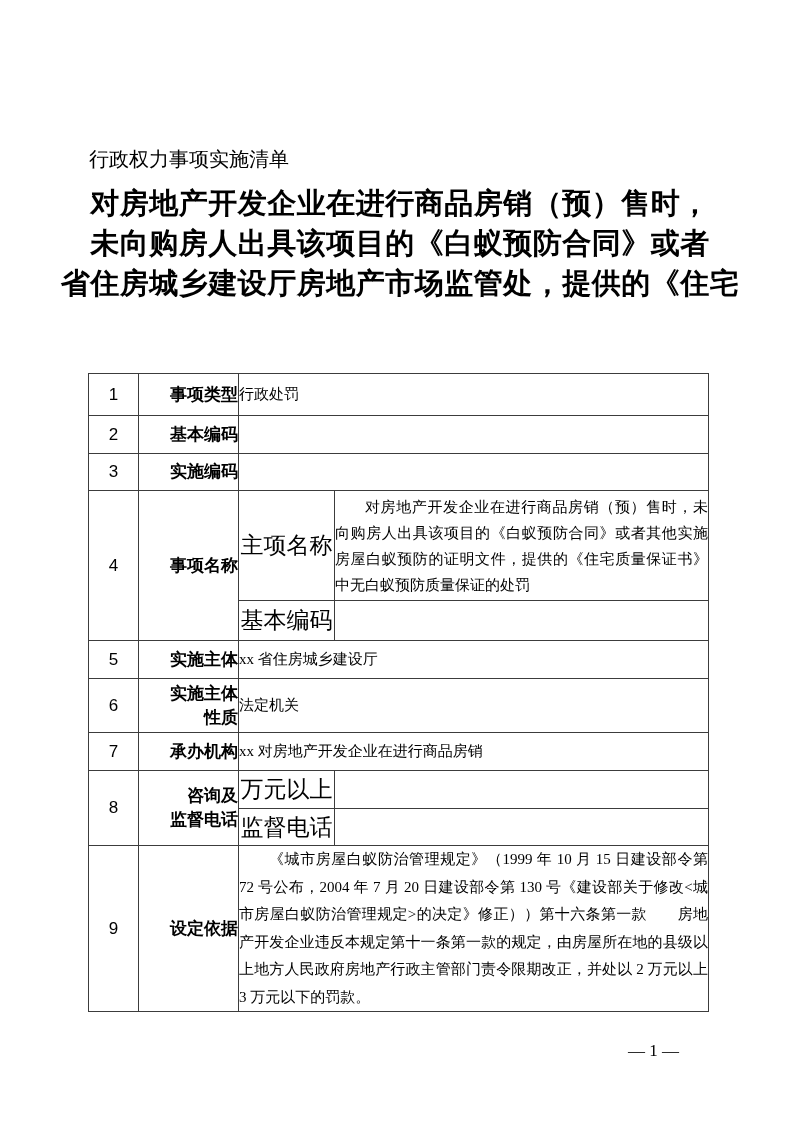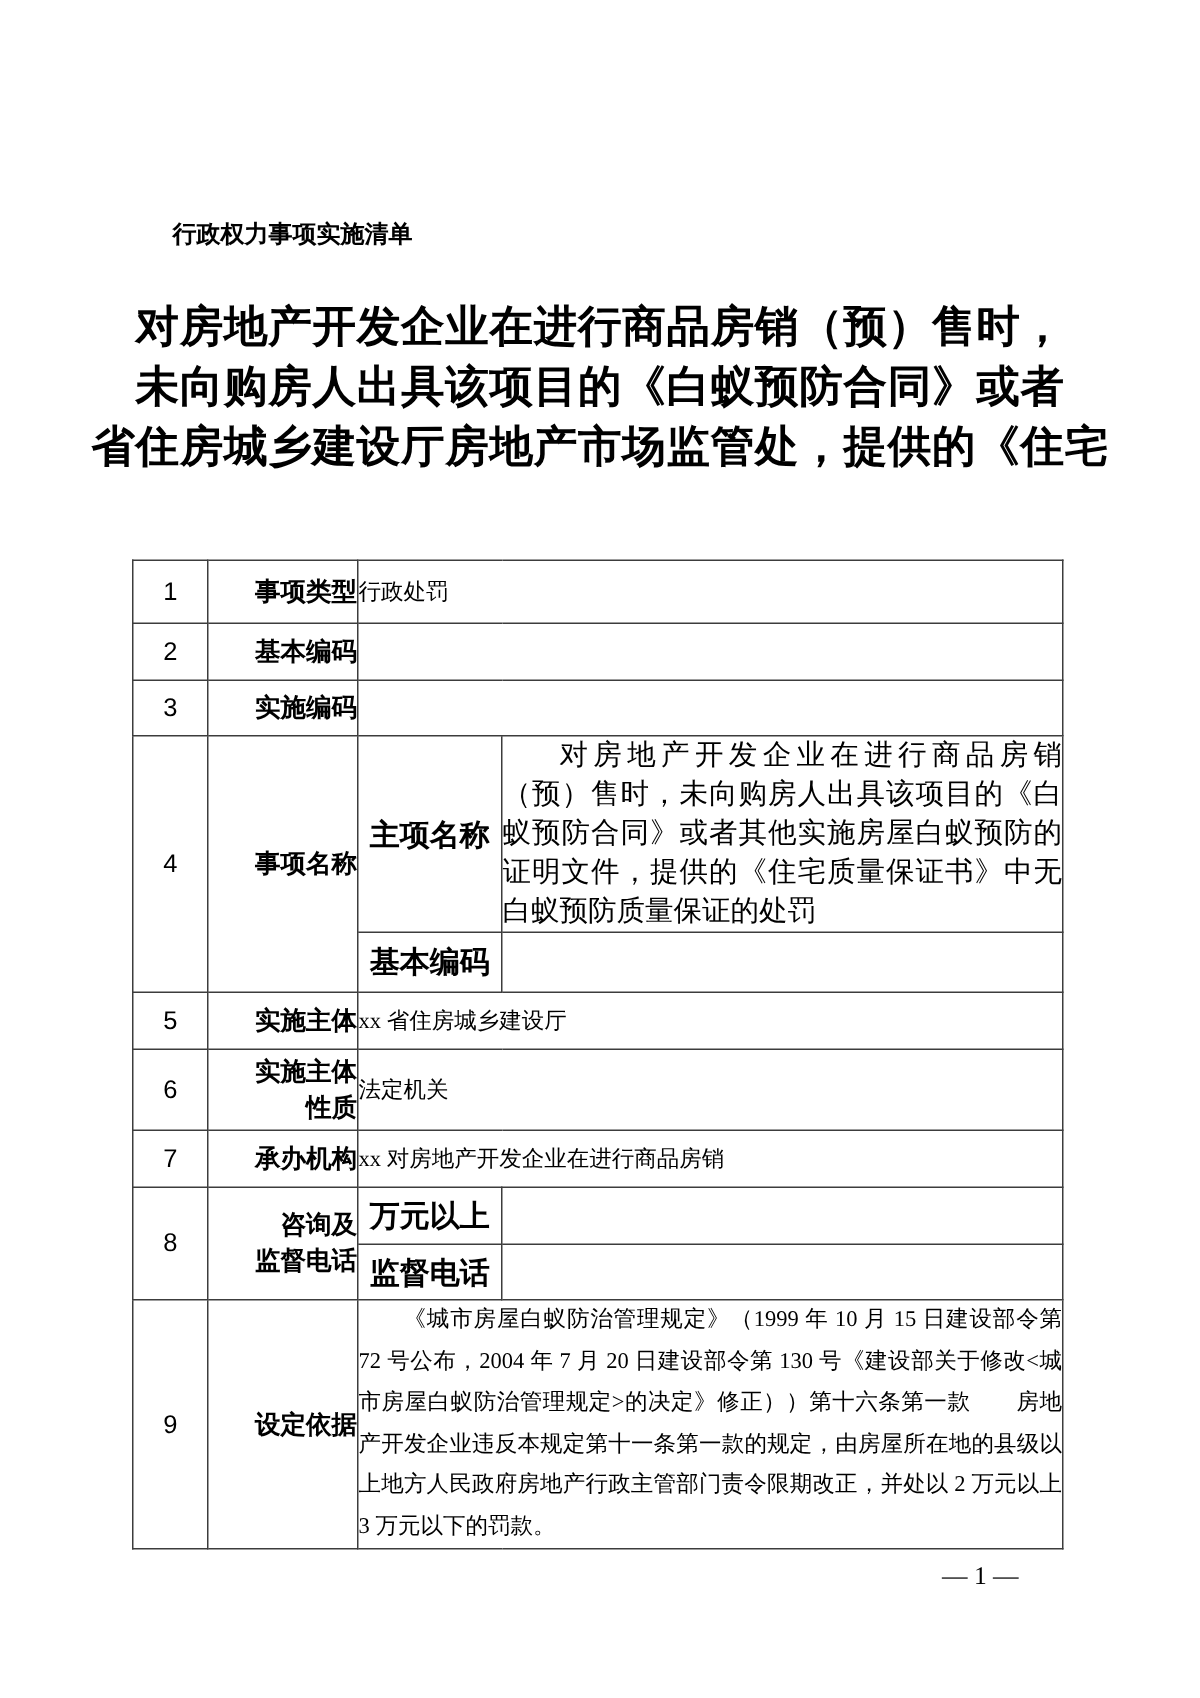--- a/index.html
+++ b/index.html
@@ -10,28 +10,28 @@
   body {
     width: 800px;
     height: 1132px;
     position: relative;
     font-family: "Liberation Sans", "DejaVu Sans", sans-serif;
     color: #000000;
   }
   .doc-header {
     position: absolute;
     top: 146px;
-    left: 115px;
-    font-size: 16px;
-    font-weight: bold;
+    left: 89px;
+    font-size: 20px;
+    font-weight: normal;
     font-family: "Liberation Sans", "DejaVu Sans", sans-serif;
   }
   .doc-title {
     position: absolute;
-    top: 198px;
+    top: 183px;
     left: 0;
     width: 800px;
     text-align: center;
     font-size: 29px;
     font-weight: bold;
     line-height: 40px;
     font-family: "Liberation Sans", "DejaVu Sans", sans-serif;
     letter-spacing: 0.5px;
   }
   table.main-table {
@@ -55,36 +55,36 @@
   }
   td.label-cell {
     text-align: right;
     font-size: 17px;
     font-weight: bold;
     font-family: "Liberation Sans", "DejaVu Sans", sans-serif;
     line-height: 24px;
   }
   td.sub-label-cell {
     text-align: center;
-    font-size: 20px;
-    font-weight: bold;
+    font-size: 23px;
+    font-weight: normal;
     font-family: "Liberation Sans", "DejaVu Sans", sans-serif;
   }
   td.value-cell {
     font-size: 15px;
     font-family: "Liberation Serif", "DejaVu Serif", serif;
     padding-left: 35px;
     text-align: left;
   }
   td.value-cell-empty {
     font-size: 15px;
     font-family: "Liberation Serif", "DejaVu Serif", serif;
   }
   td.para-cell {
-    font-size: 19px;
+    font-size: 15px;
     font-family: "Liberation Serif", "DejaVu Serif", serif;
     text-align: justify;
     padding: 2px 9px 2px 8px;
     text-indent: 2em;
     line-height: 26px;
   }
   td.para-cell-9 {
     font-size: 15px;
     font-family: "Liberation Serif", "DejaVu Serif", serif;
     text-align: justify;

